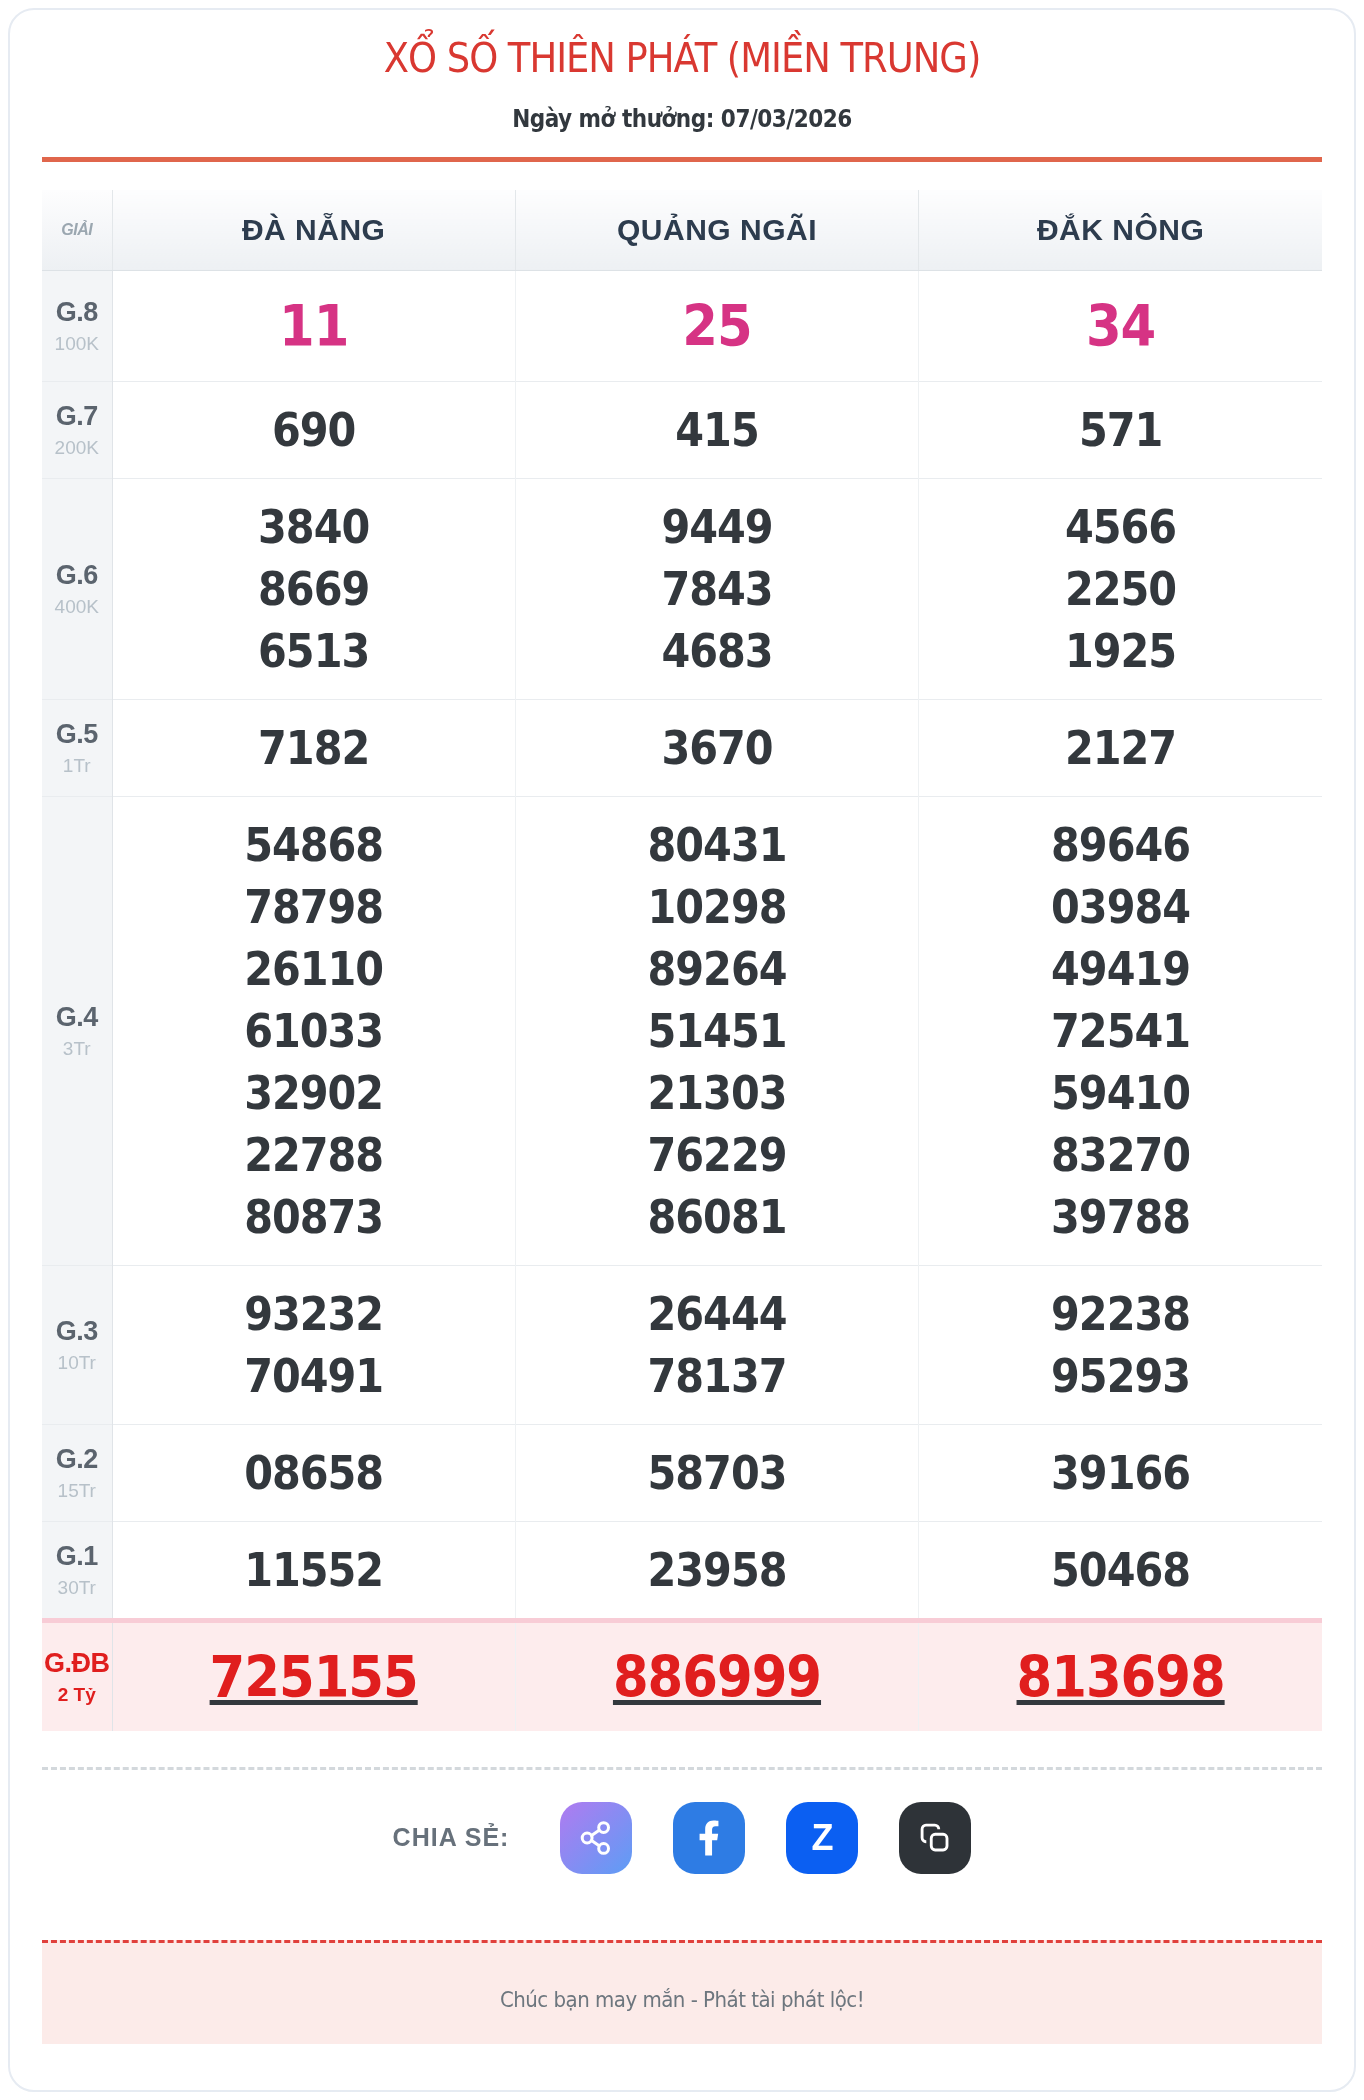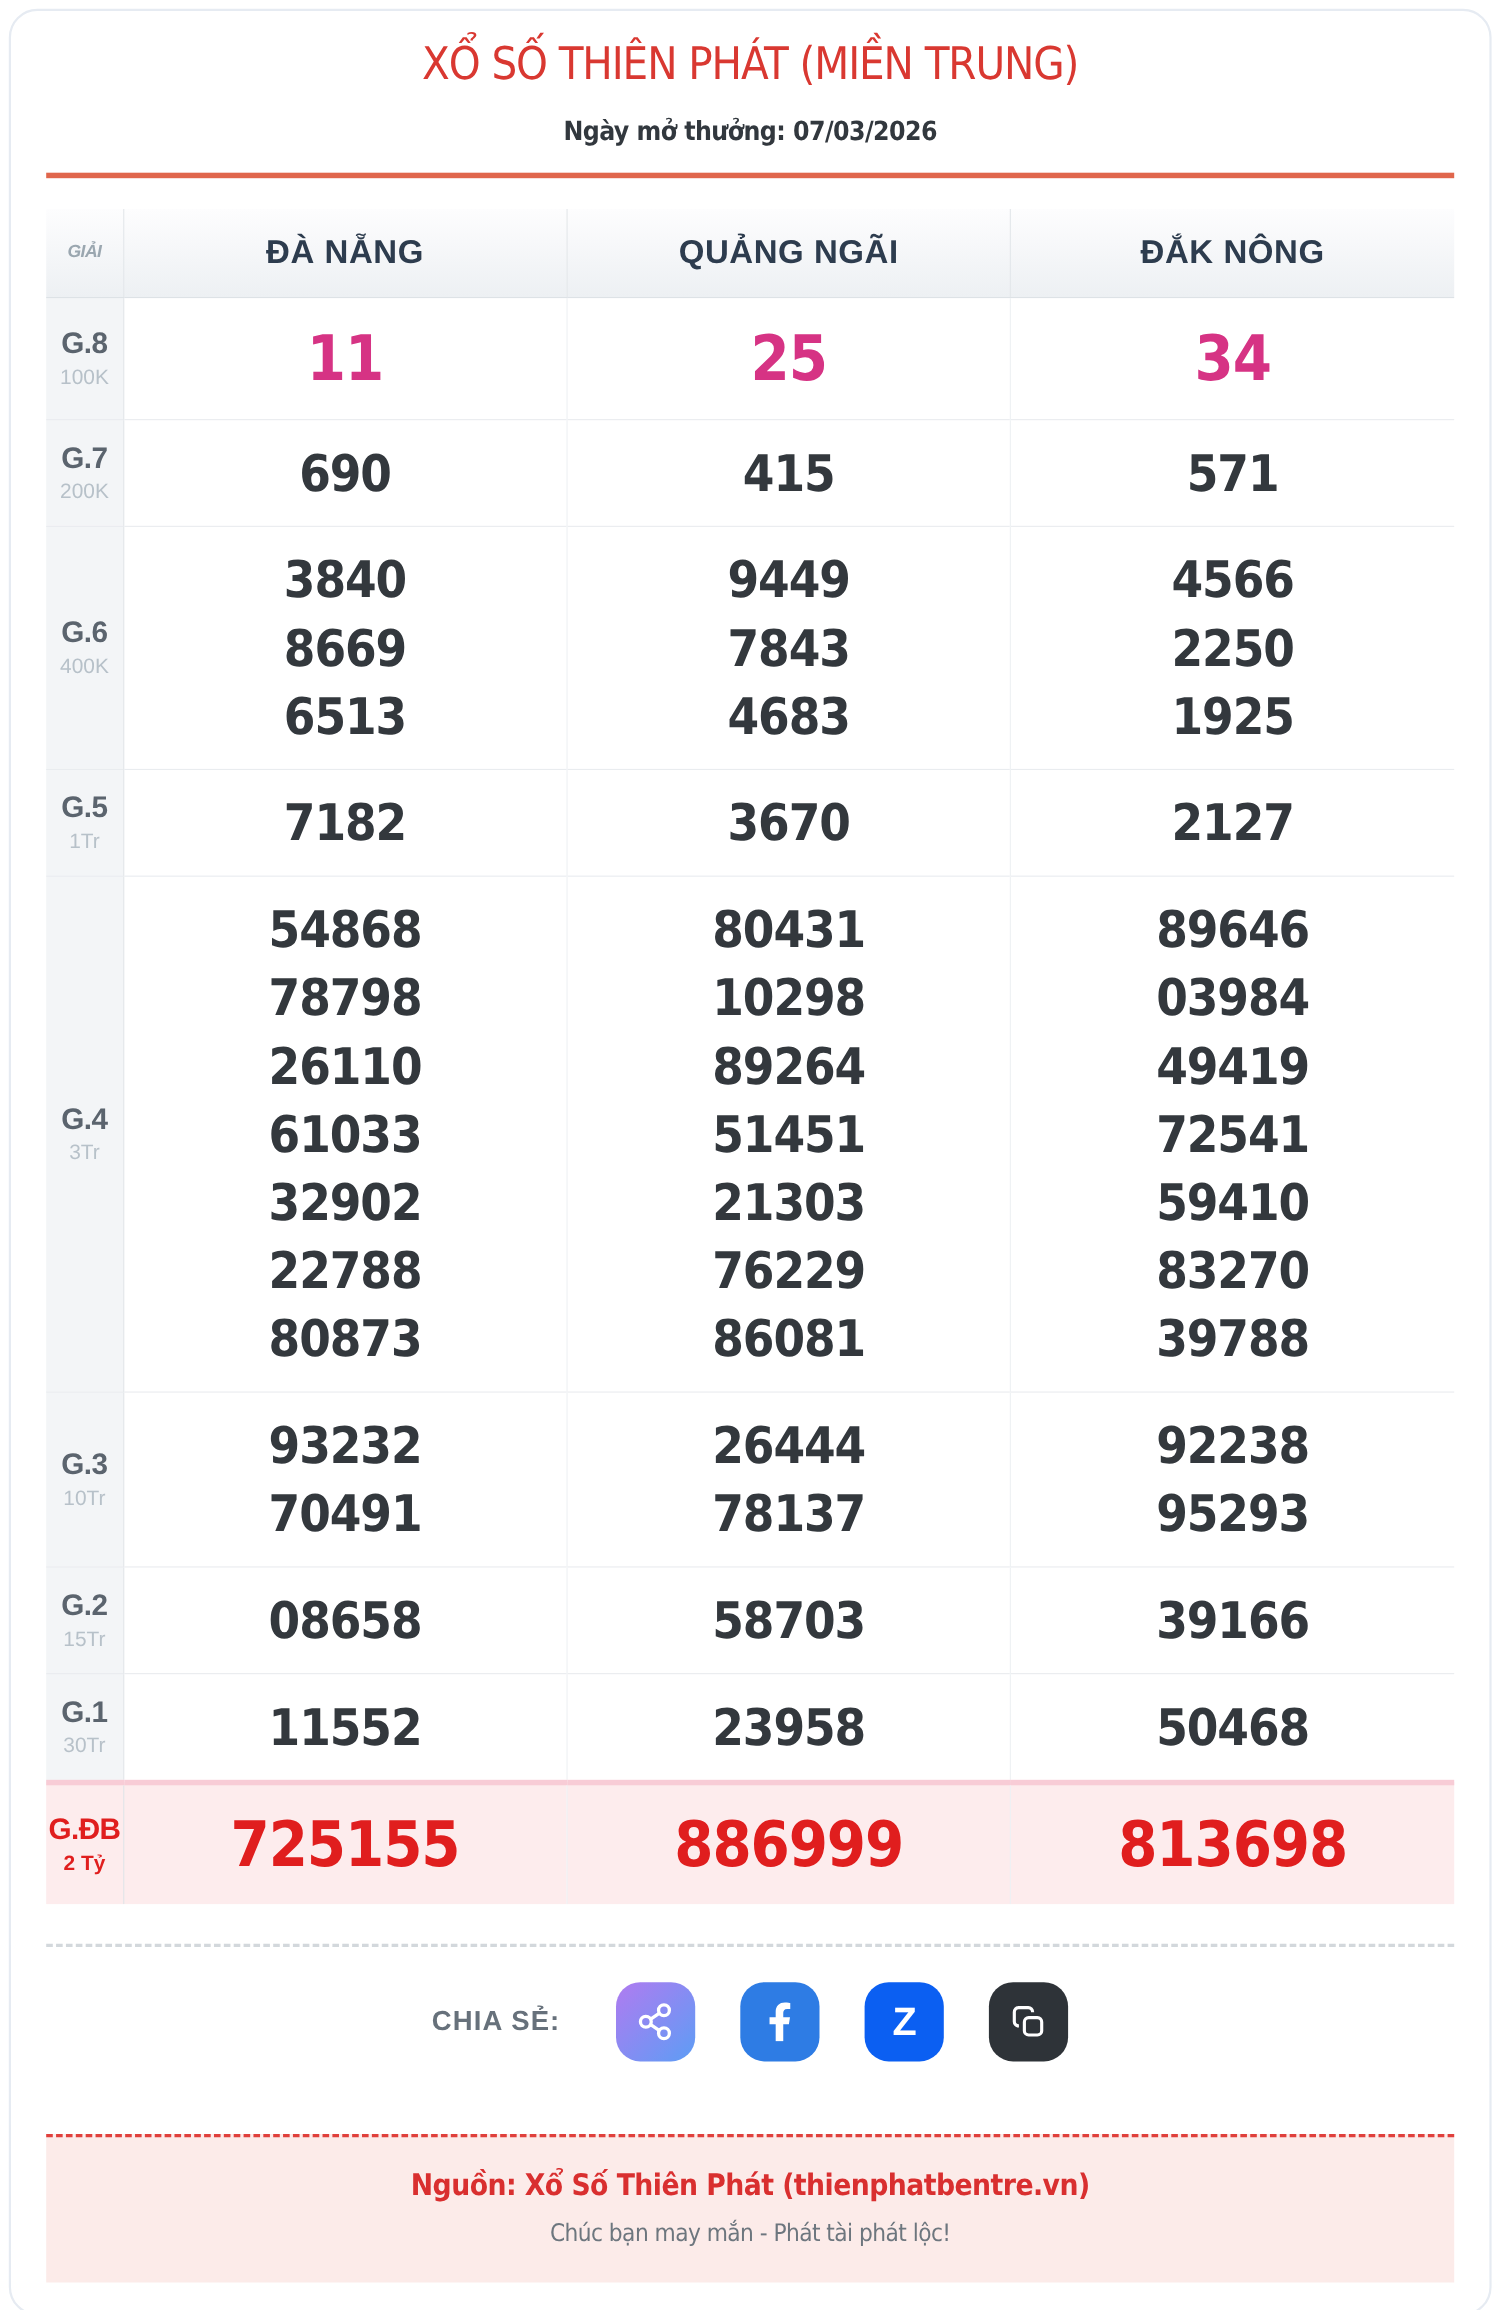--- a/index.html
+++ b/index.html
@@ -80,21 +80,21 @@
   .value {
     font-size:46px;
     font-weight:700;
     color:#33383d;
     line-height:62px;
     letter-spacing:-1px;
   }
   tr.pink .value-cell { padding:21px 0; }
   tr.pink .value { font-size:57px; color:#d63384; line-height:68px; }
   tr.special td { background:#fdeced; border-top:5px solid #f8ccd6; }
-  tr.special .value-cell { padding:20px 0; }
+  tr.special .value-cell { padding:20px 0;text-decoration:underline; }
   tr.special .value { font-size:57px; color:#e01e1e; line-height:68px; }
   tr.special .prize-label { color:#e01e1e; }
   tr.special .prize-sublabel { color:#e01e1e; font-weight:700; }
 
   
   .share-section {
     margin-top:36px;
     border-top:3px dashed #d3d8dc;
     padding-top:32px;
     display:flex;
@@ -353,17 +353,16 @@
       <span>
         <svg width="36" height="36" viewBox="0 0 24 24" fill="none" stroke="#ffffff" stroke-width="1.9" stroke-linejoin="round">
           <rect x="9.5" y="9.5" width="10.5" height="10.5" rx="2.6"></rect>
           <path d="M6.2 14.5 H6 A2.6 2.6 0 0 1 3.4 11.9 V6 A2.6 2.6 0 0 1 6 3.4 H11.9 A2.6 2.6 0 0 1 14.5 6 V6.2"></path>
         </svg>
       </span>
     </button>
   </div>
 
   <div class="footer">
-    <div class="footer-source cond">Nguồn: Xổ Số Thiên Phát (thienphatbentre.vn)</div>
     <div class="footer-wish cond">Chúc bạn may mắn - Phát tài phát lộc!</div>
   </div>
 
 </div>
 
 </body></html>

